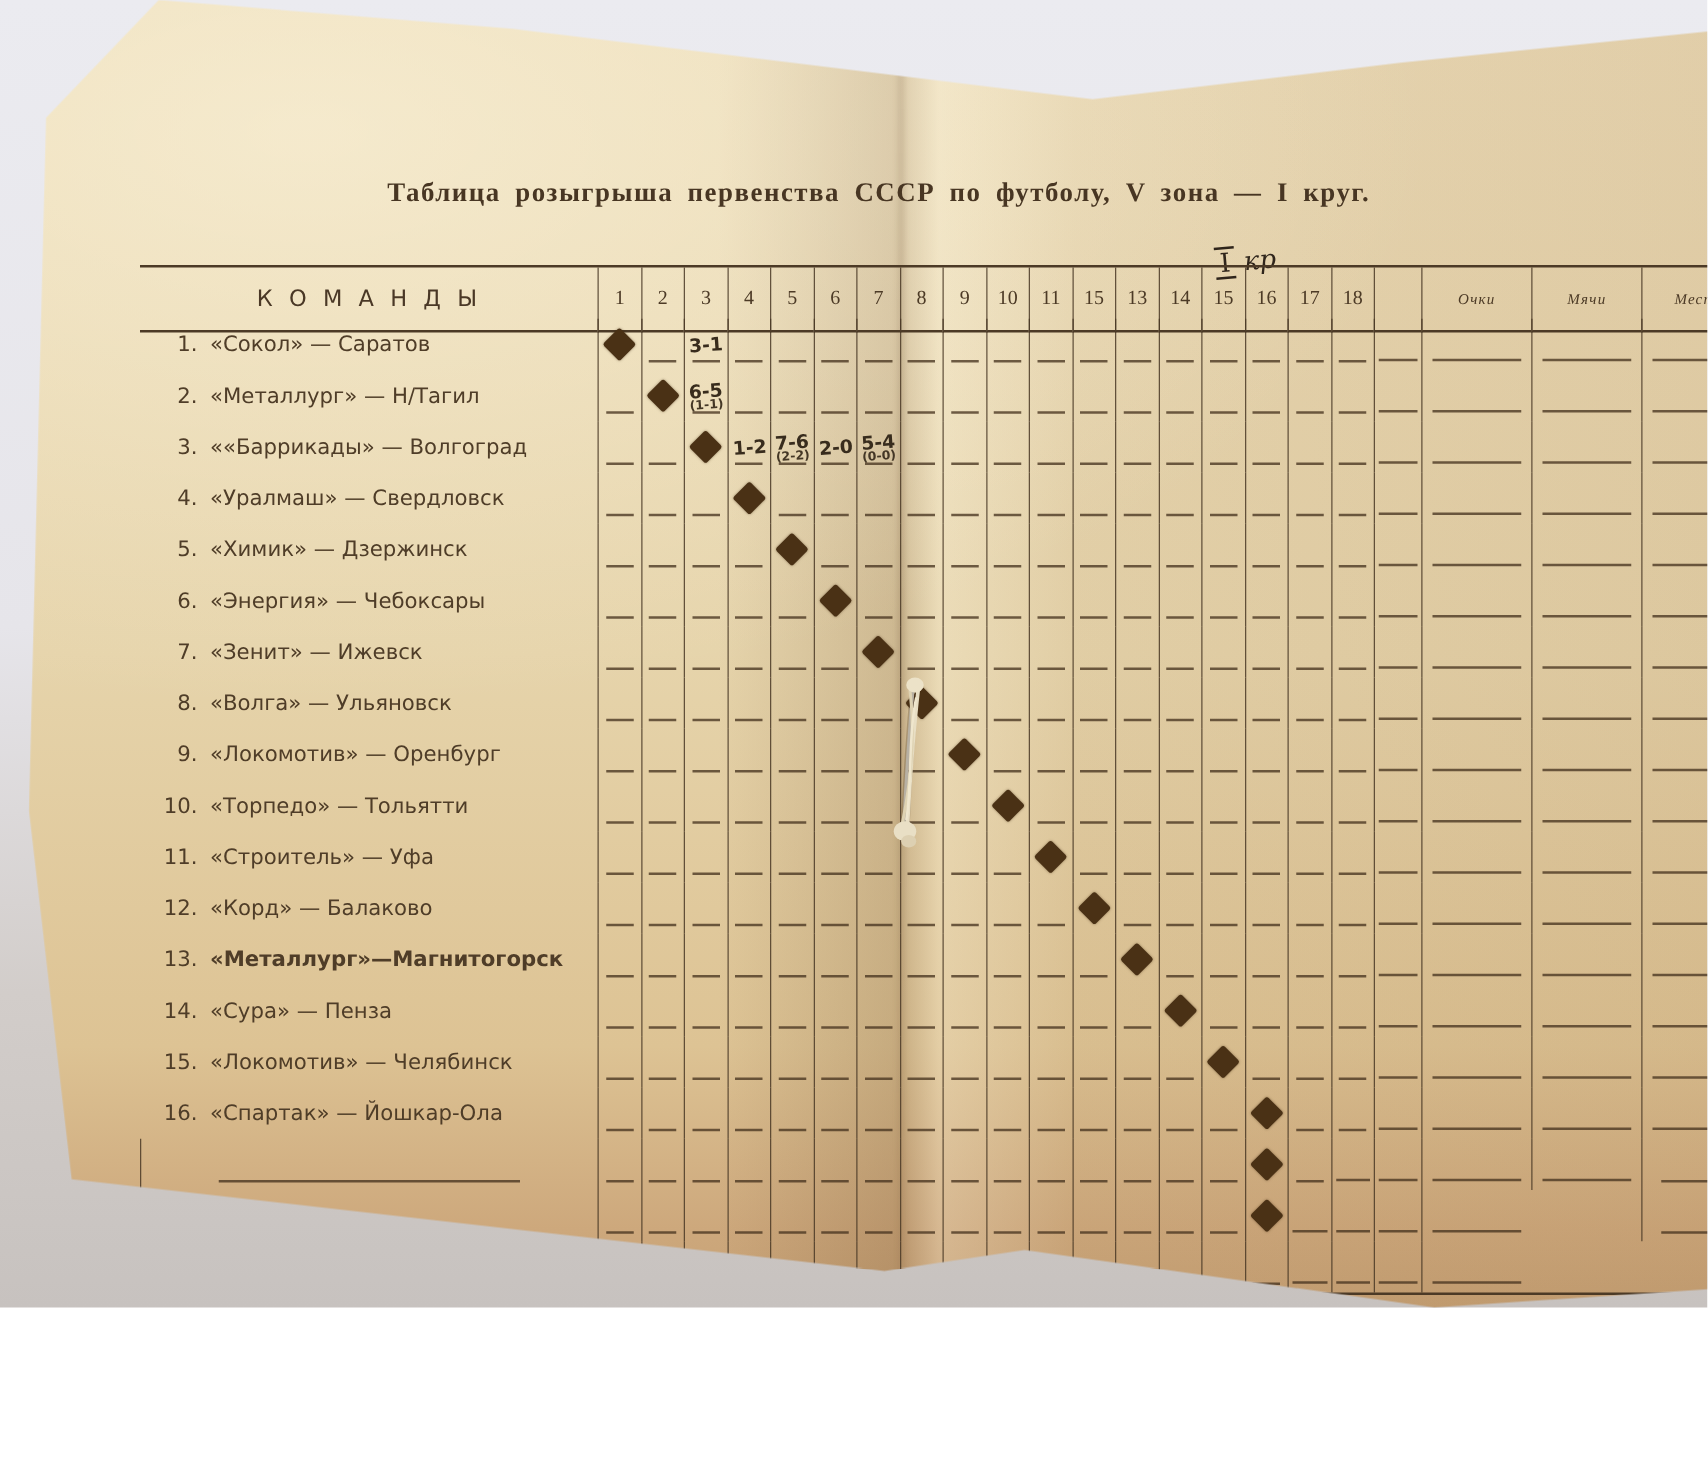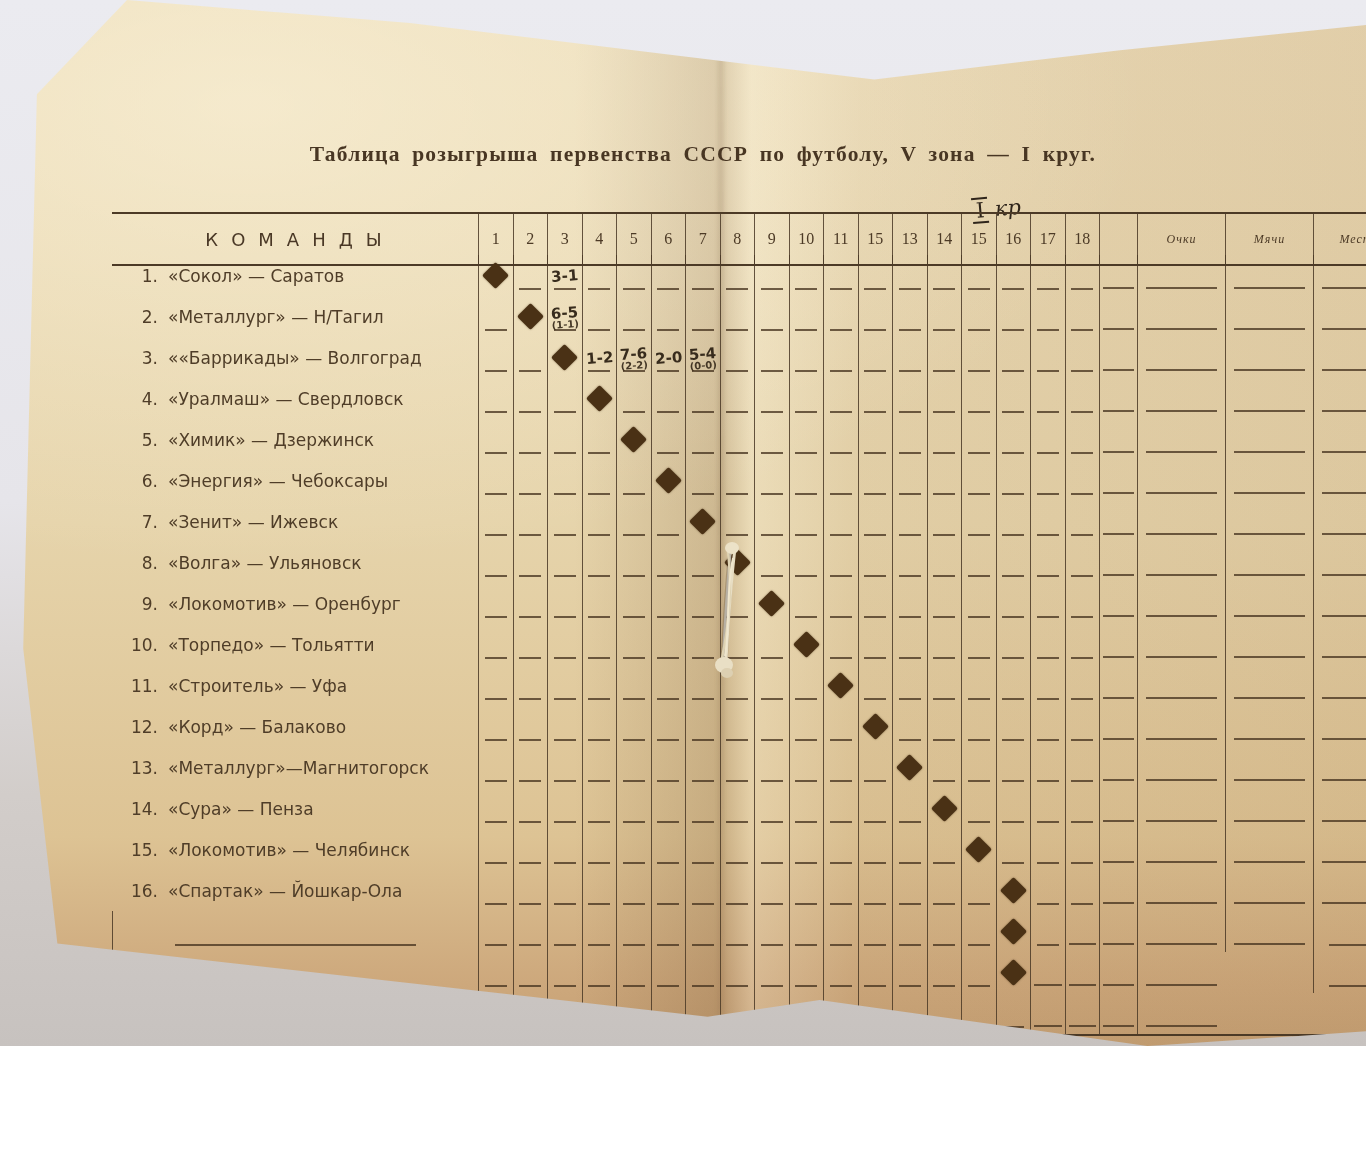--- a/index.html
+++ b/index.html
@@ -453,21 +453,21 @@
         <div class="cell dash"></div>
         <div class="cell dash"></div>
         <div class="cell dash"></div>
         <div class="cell dash"></div>
         <div class="cell dashwide"></div>
         <div class="cell dashwide"></div>
         <div class="cell dashwide"></div>
         <div class="cell dashwide"></div>
         <div class="cell teamcol">
           <div class="tnum" style="position: static;">13.</div>
-          <div class="tname" style="position: static;">«Металлург»—Магнитогорск</div>
+          <div class="tname" style="position: static; font-weight: bold;">«Металлург»—Магнитогорск</div>
         </div>
         <div class="cell dash"></div>
         <div class="cell dash"></div>
         <div class="cell dash"></div>
         <div class="cell dash"></div>
         <div class="cell dash"></div>
         <div class="cell dash"></div>
         <div class="cell dash"></div>
         <div class="cell dash"></div>
         <div class="cell dash"></div>

